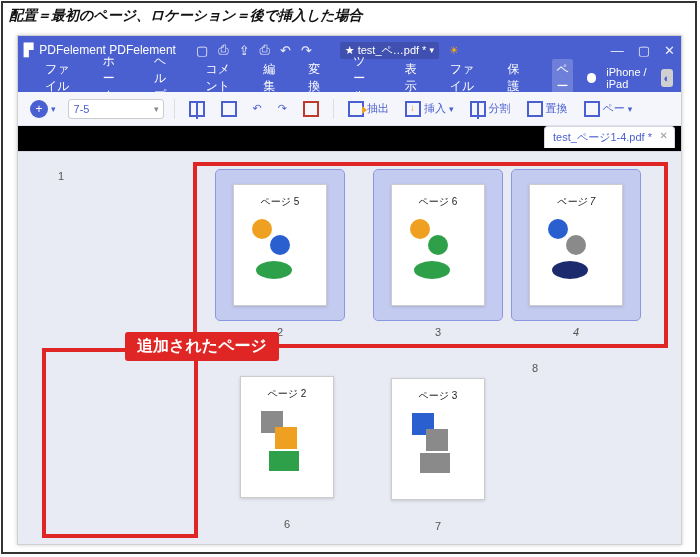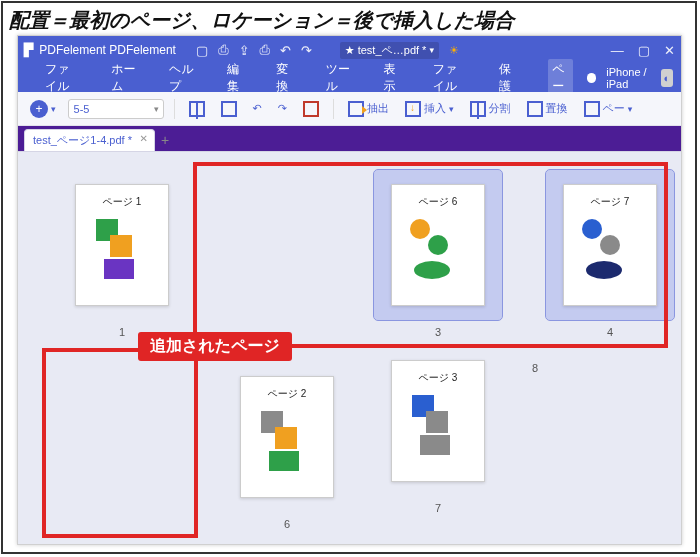--- a/index.html
+++ b/index.html
@@ -12,21 +12,21 @@
   }
   .outer-border {
     border: 2px solid #333;
     width: 696px;
     height: 553px;
     margin: 1px;
     position: relative;
     background: #fff;
   }
   .caption {
-    font-size: 20px;
+    font-size: 14px;
     font-weight: bold;
     padding: 4px 6px 2px 6px;
     color: #111;
     font-style: italic;
   }
   .app-window {
     position: absolute;
     left: 14px;
     top: 32px;
     width: 665px;
@@ -169,25 +169,26 @@
   }
   .tb-tool-icon.extract::before {
     content: ""; position: absolute; right: -5px; top: 3px;
     width: 0; height: 0;
     border-top: 4px solid transparent;
     border-bottom: 4px solid transparent;
     border-left: 5px solid #f0a020;
   }
   .tabbar {
     height: 26px;
-    background: #4c1d95;
+    background: #000000;
     display: flex;
     align-items: flex-end;
     padding: 0 6px;
     border-bottom: 1px solid #d5d5e5;
+    flex-direction: column;
   }
   .doc-tab {
     background: #fff;
     border: 1px solid #d5d5e5;
     border-bottom: none;
     padding: 3px 22px 3px 8px;
     font-size: 11px;
     color: #4a5fd0;
     border-radius: 4px 4px 0 0;
     position: relative;
@@ -313,41 +314,42 @@
         <span>—</span>
         <span>▢</span>
         <span>✕</span>
       </div>
     </div>
 
     <div class="menubar">
       <span class="mitem">ファイル</span>
       <span class="mitem">ホーム</span>
       <span class="mitem">ヘルプ</span>
+      <span class="mitem">コメント</span>
       <span class="mitem">編集</span>
       <span class="mitem">変換</span>
       <span class="mitem">ツール</span>
       <span class="mitem">表示</span>
       <span class="mitem">ファイル</span>
       <span class="mitem">保護</span>
       <span class="mitem active">ペー</span>
       <div class="right">
         <div class="cloud-icon"></div>
         <span class="iphone">iPhone / iPad</span>
         <div class="profile">◐</div>
       </div>
     </div>
 
     <div class="toolbar">
       <div class="tb-btn">
           <div class="tb-add">+</div>
           <span class="chev">▾</span>
         </div>
       <div class="tb-range">
-        <span>5-5</span>
+        <span>7-5</span>
         <span class="caret">▾</span>
       </div>
       <div class="tb-sep"></div>
       <div class="tb-btn">
           <span class="tb-tool-icon split"></span>
         </div>
       <div class="tb-btn">
           <span class="tb-tool-icon"></span>
         </div>
       <div class="tb-btn">↶</div>
@@ -384,46 +386,49 @@
       <div class="doc-tab">
         <span>test_ページ1-4.pdf *</span>
         <span class="x">✕</span>
       </div>
       <div class="tab-plus">+</div>
     </div>
 
     <div class="canvas-area">
       <div class="thumbs" id="thumbs">
           <div class="thumb-slot" style="left: 40px; top: 18px;">
+            <div class="num">1</div>
+          </div>
+          <div class="thumb-slot selected" style="left: 198px; top: 18px;">
             <div class="sel-outline">
               <div class="thumb-page">
-                <div class="plabel">ページ 1</div>
+                <div class="plabel">ページ 5</div>
                 <div class="shape-holder">
-                  <div class="sq" style="left:20px;top:8px;background:#2ea049"></div>
-                  <div class="sq" style="left:34px;top:24px;background:#f0a020"></div>
-                  <div class="sq big" style="left:28px;top:48px;background:#6a34c2"></div>
+                  <div class="ci" style="left:18px;top:8px;background:#f0a020"></div>
+                  <div class="ci" style="left:36px;top:24px;background:#2a5fd0"></div>
+                  <div class="el" style="left:22px;top:50px;background:#2ea049"></div>
                 </div>
               </div>
             </div>
-            <div class="num">1</div>
+            <div class="num">2</div>
           </div>
           <div class="thumb-slot selected" style="left: 356px; top: 18px;">
             <div class="sel-outline">
               <div class="thumb-page">
                 <div class="plabel">ページ 6</div>
                 <div class="shape-holder">
                   <div class="ci" style="left:18px;top:8px;background:#f0a020"></div>
                   <div class="ci" style="left:36px;top:24px;background:#2ea049"></div>
                   <div class="el" style="left:22px;top:50px;background:#2ea049"></div>
                 </div>
               </div>
             </div>
             <div class="num">3</div>
           </div>
-          <div class="thumb-slot selected" style="left: 528px; top: 18px;">
+          <div class="thumb-slot selected" style="left: 494px; top: 18px; font-style: italic;">
             <div class="sel-outline">
               <div class="thumb-page">
                 <div class="plabel">ページ 7</div>
                 <div class="shape-holder">
                   <div class="ci" style="left:18px;top:8px;background:#2a5fd0"></div>
                   <div class="ci" style="left:36px;top:24px;background:#8a8a8a"></div>
                   <div class="el" style="left:22px;top:50px;background:#1c2a6e"></div>
                 </div>
               </div>
             </div>
@@ -435,37 +440,37 @@
                 <div class="plabel">ページ 2</div>
                 <div class="shape-holder">
                   <div class="sq" style="left:20px;top:8px;background:#8a8a8a"></div>
                   <div class="sq" style="left:34px;top:24px;background:#f0a020"></div>
                   <div class="sq big" style="left:28px;top:48px;background:#2ea049"></div>
                 </div>
               </div>
             </div>
             <div class="num">6</div>
           </div>
-          <div class="thumb-slot" style="left: 356px; top: 194px; align-items: center;">
+          <div class="thumb-slot" style="left: 356px; top: 212px; align-items: center;">
             <div class="sel-outline">
               <div class="thumb-page">
                 <div class="plabel">ページ 3</div>
                 <div class="shape-holder">
                   <div class="sq" style="left:20px;top:8px;background:#2a5fd0"></div>
                   <div class="sq" style="left:34px;top:24px;background:#8a8a8a"></div>
                   <div class="sq big" style="left:28px;top:48px;background:#8a8a8a"></div>
                 </div>
               </div>
             </div>
             <div class="num">7</div>
           </div>
           <div class="thumb-slot" style="left: 514px; top: 210px;">
             <div class="num">8</div>
           </div>
         </div>
 
       <div class="red-outline" style="left:175px; top:10px; width:475px; height:186px;"></div>
       <div class="red-outline" style="left:24px; top:196px; width:156px; height:190px;"></div>
-      <div class="added-label" style="left:120px; top:180px;">追加されたページ</div>
+      <div class="added-label" style="left:107px; top:180px;">追加されたページ</div>
     </div>
 
   </div>
 </div>
 
 </body></html>

